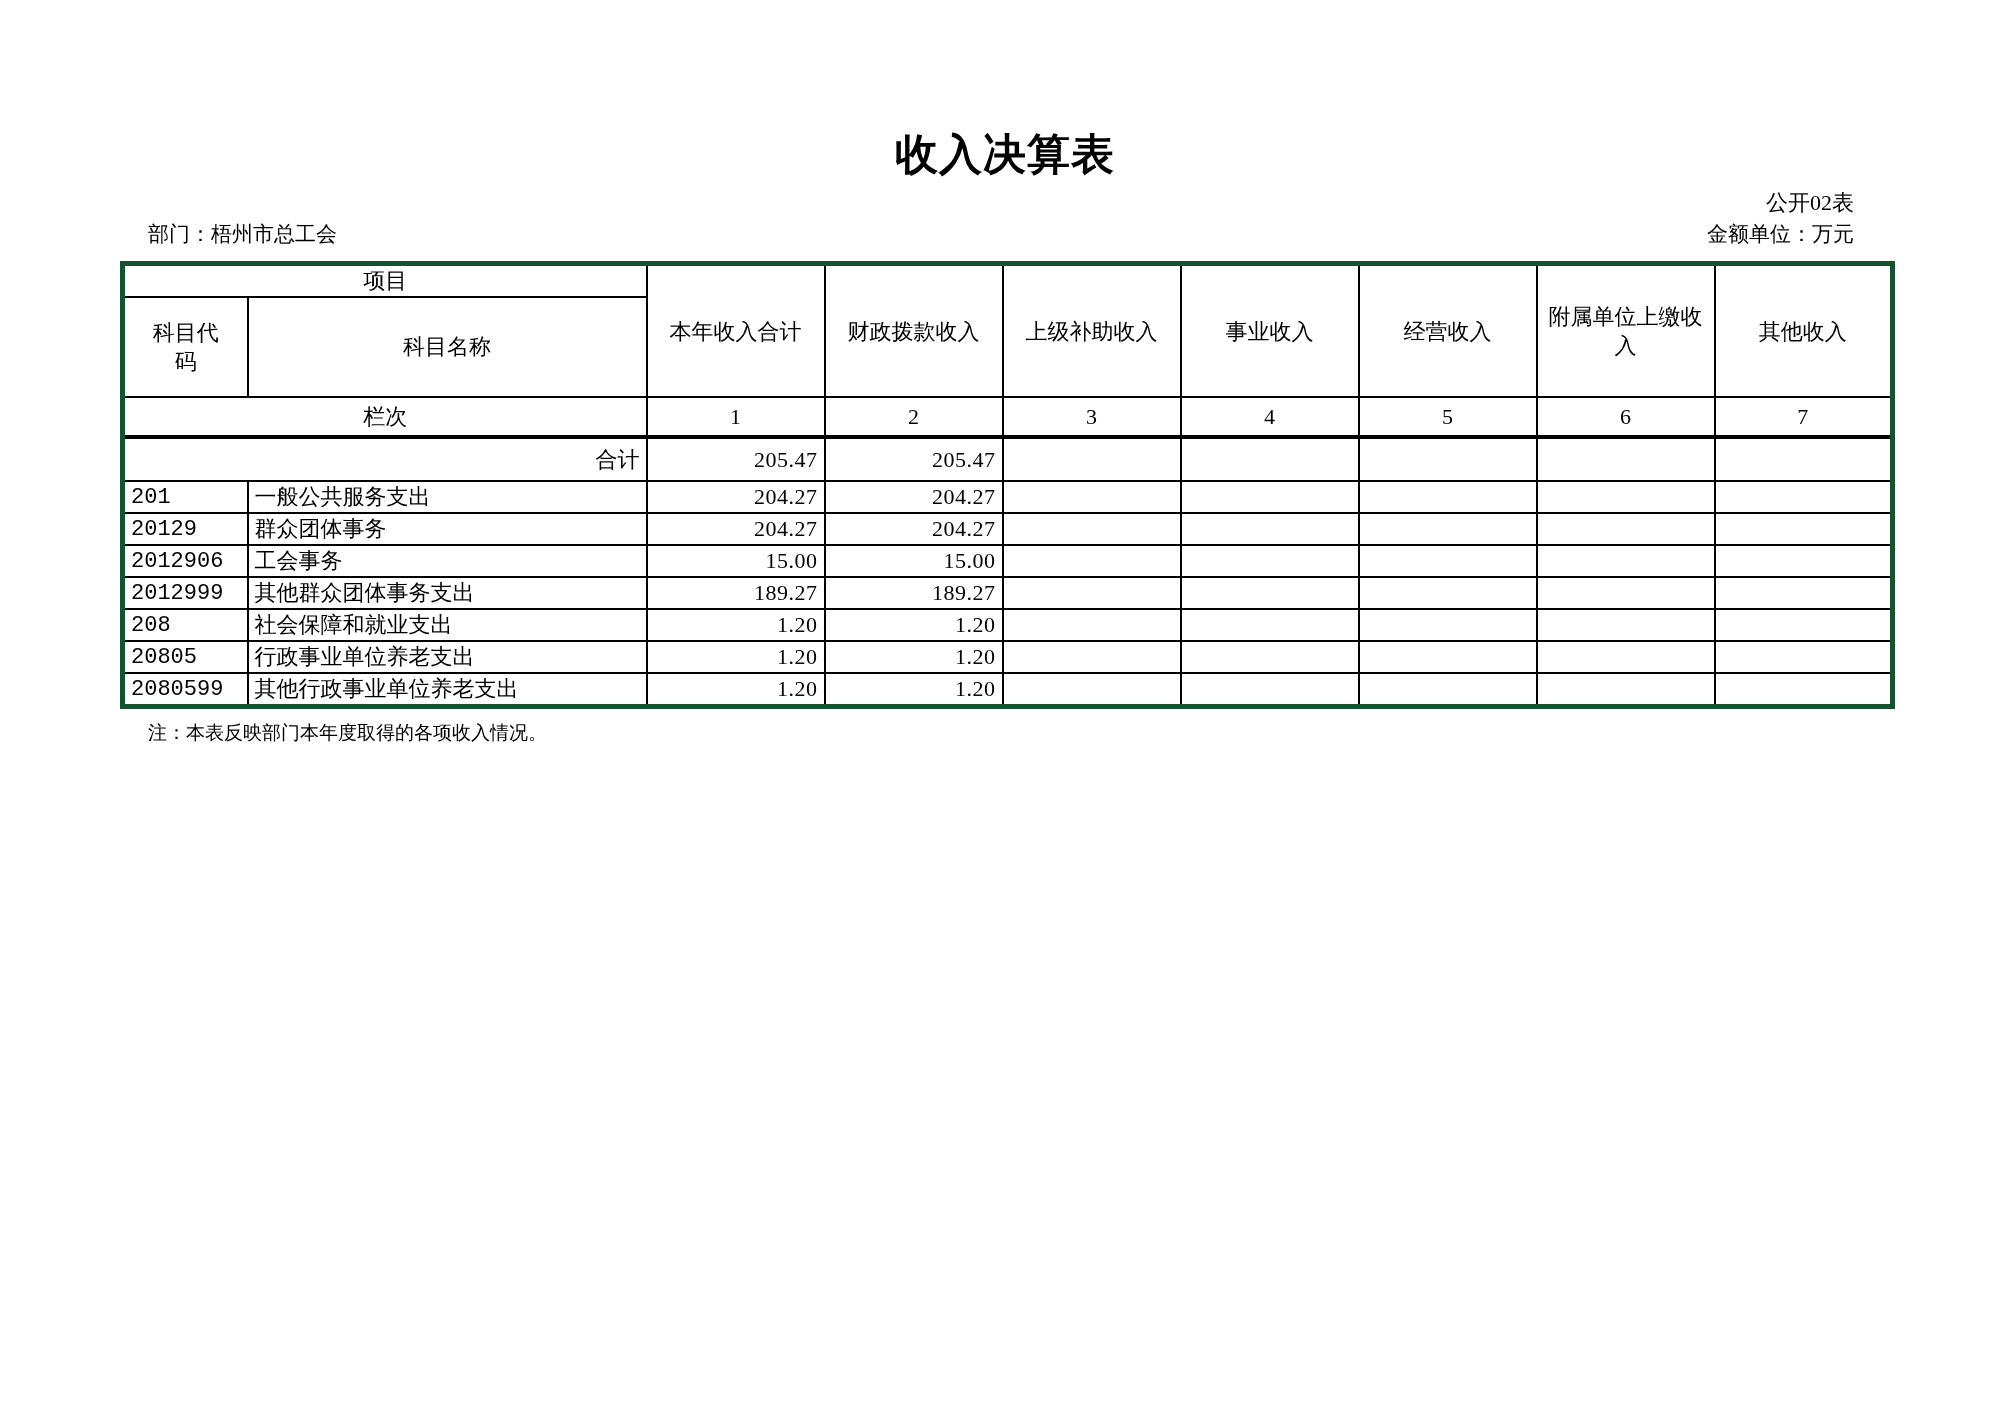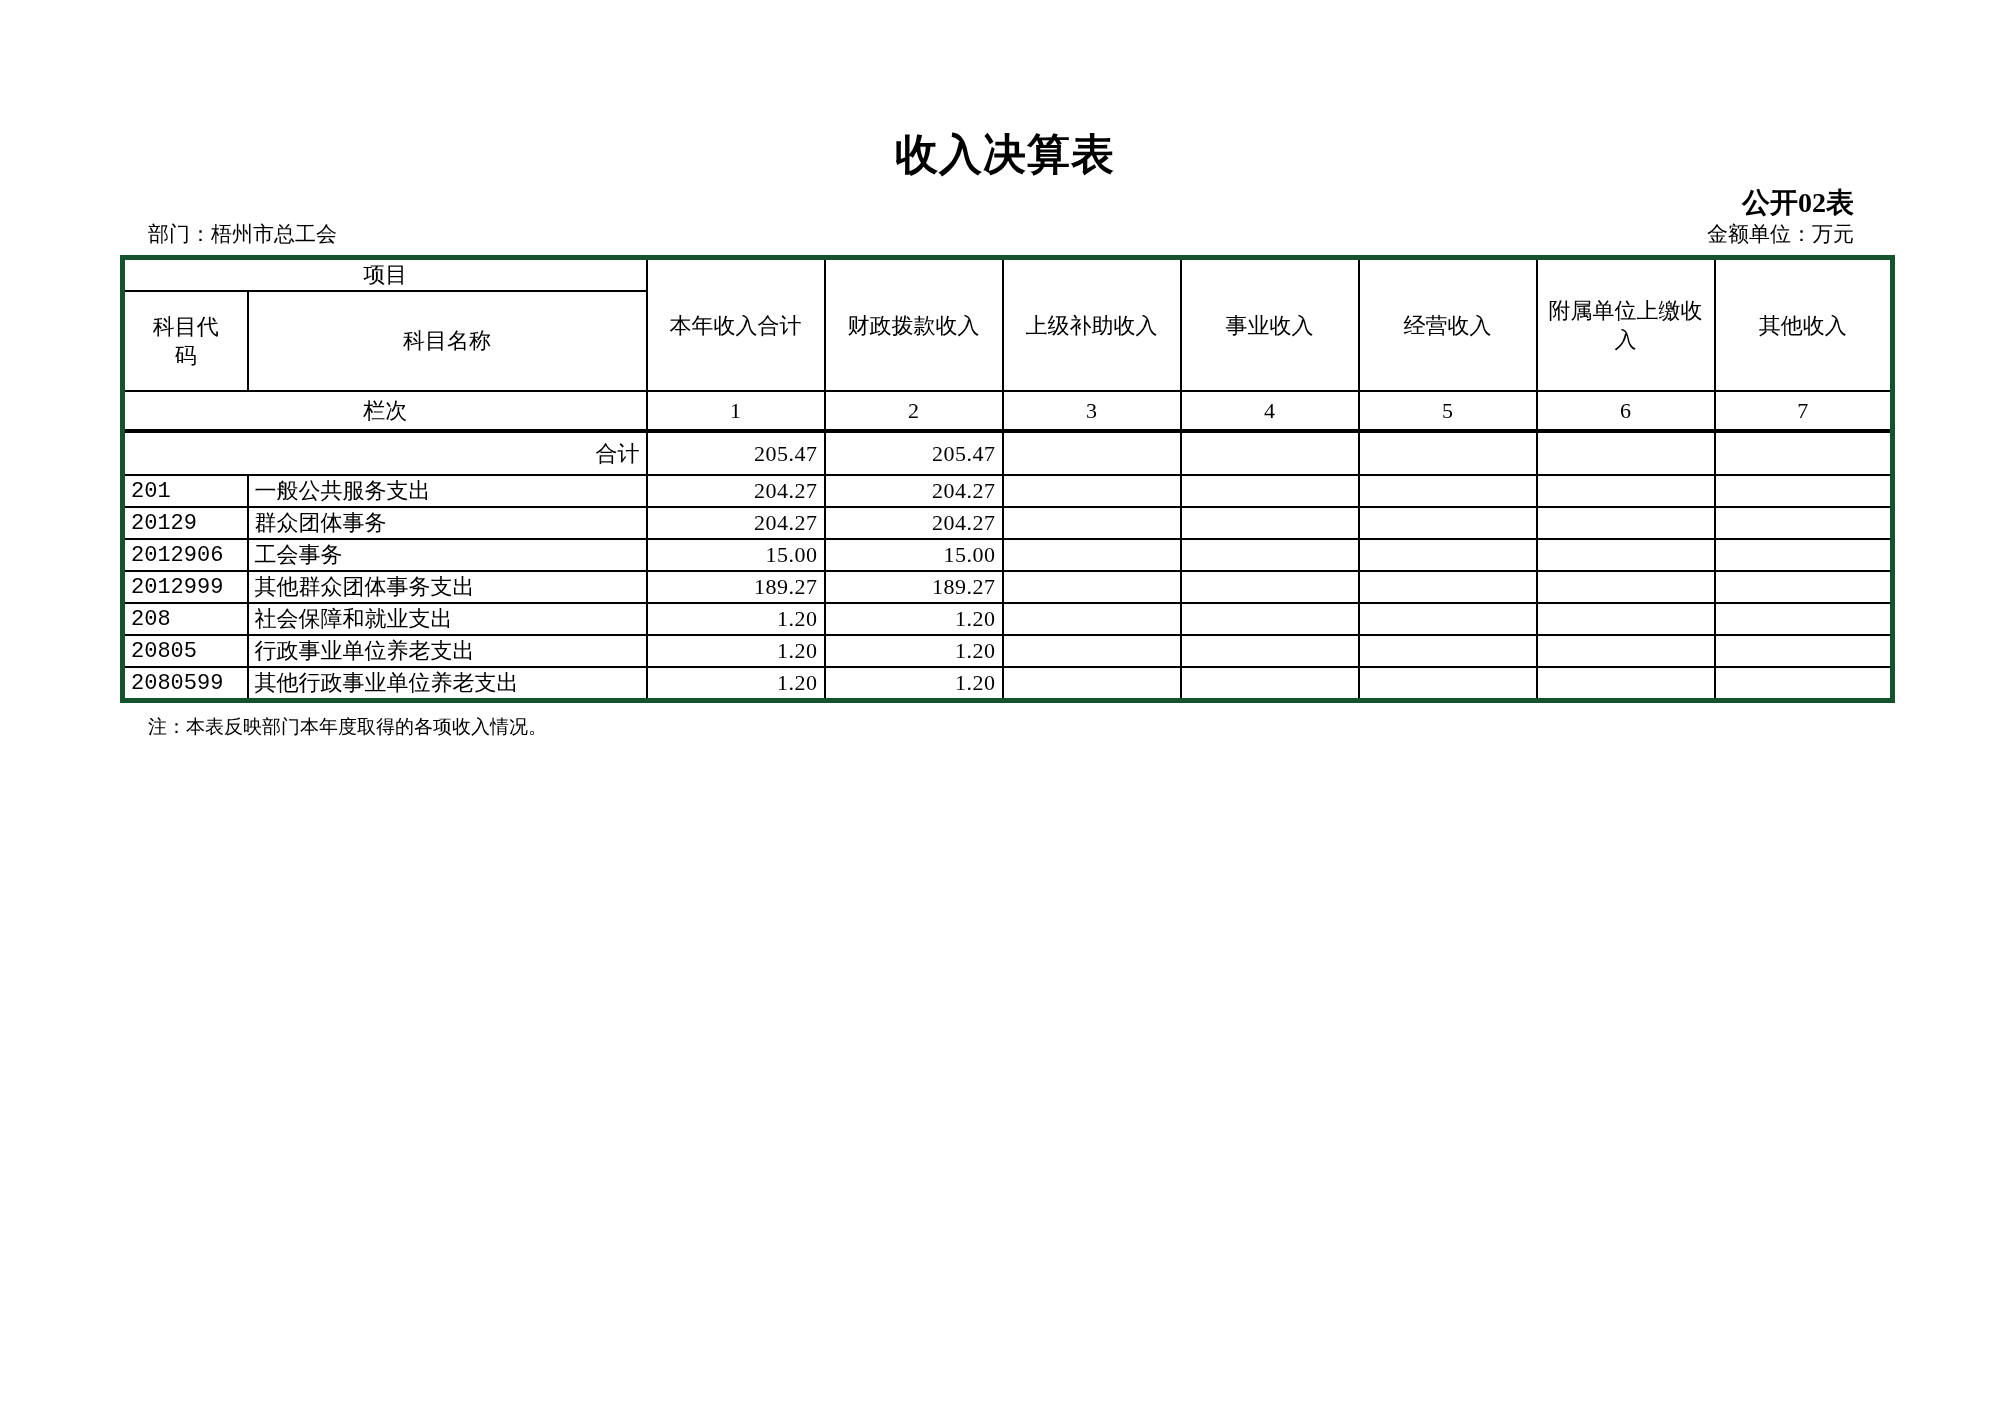--- a/index.html
+++ b/index.html
@@ -27,32 +27,31 @@
     padding-top: 130px;
     text-align: center;
     font-size: 43px;
     font-weight: bold;
     line-height: 1.15;
     letter-spacing: 1px;
   }
   .code-line {
     margin-top: 12px;
     text-align: right;
-    font-size: 28px;
+    font-size: 22px;
     line-height: 24px;
     padding-right: 36px;
-    font-weight: bold;
   }
   .meta-line {
     display: flex;
     justify-content: space-between;
     align-items: flex-end;
     font-size: 21px;
     line-height: 26px;
-    padding: 6px 36px 8px 28px;
+    padding: 6px 36px 14px 28px;
   }
   table.fin {
     border-collapse: collapse;
     table-layout: fixed;
     width: 1770px;
     border: 5px solid #14532d;
   }
   table.fin th,
   table.fin td {
     border: 2px solid #000;

